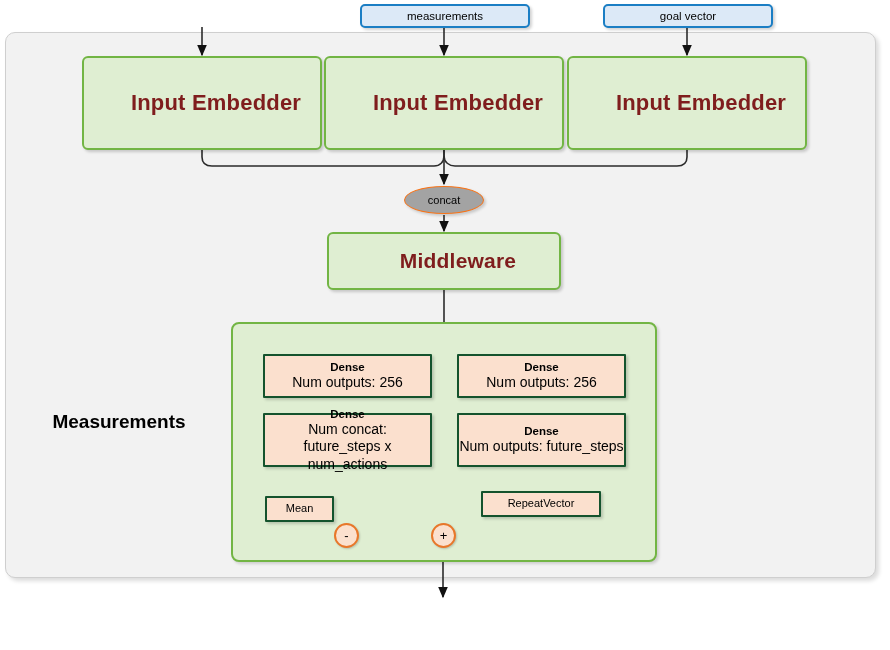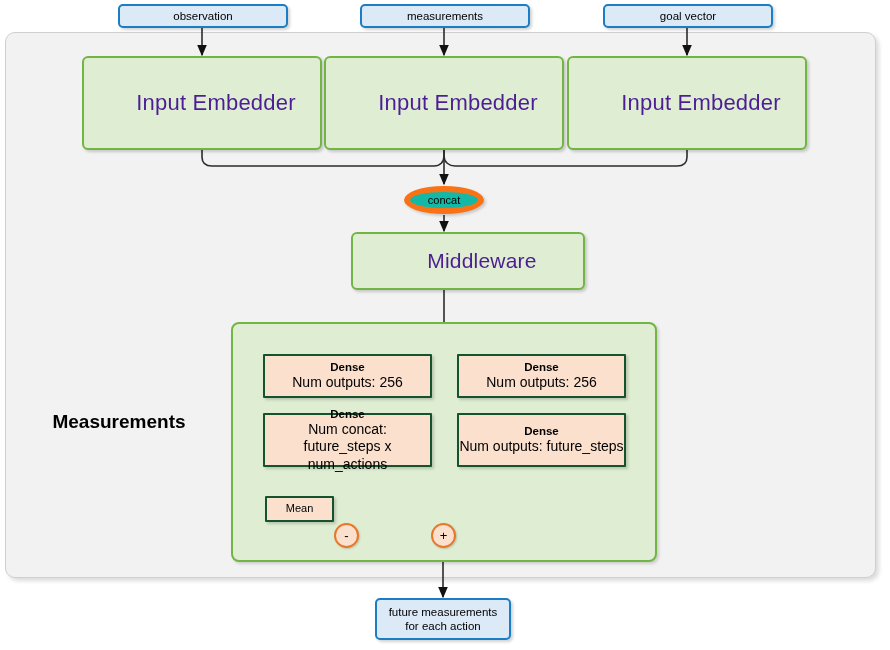--- a/index.html
+++ b/index.html
@@ -32,22 +32,22 @@
     border:2px solid #1b7ec4;
     color:#000;
     font-size:11.5px;
     border-radius:5px;
   }
 
   
   .green{
     background:#dfeed2;
     border:2px solid #72b544;
-    color:#4c1d95;
-    font-weight:normal;
+    color:#7f1d1d;
+    font-weight:bold;
     padding-left:28px;
   }
   .green-big{font-size:22px;letter-spacing:.2px;}
 
   
   .orange{
     background:#fbe0ce;
     border:2px solid #14532d;
     color:#000;
     font-size:11px;
@@ -83,22 +83,22 @@
     left:14px;top:410px;width:210px;
     text-align:center;
     font-size:19px;font-weight:bold;color:#000;
     line-height:1.3;
   }
 
   
   #concat{
     position:absolute;
     left:404px;top:186px;width:80px;height:28px;
-    background:#14b8a6;
-    border:6px solid #f97316;
+    background:#a3a3a3;
+    border:1px solid #f97316;
     border-radius:50%;
     display:flex;align-items:center;justify-content:center;
     font-size:11px;color:#000;
     box-shadow:2px 2px 3px rgba(0,0,0,.18);
     box-sizing:border-box;
   }
 
   
   .opcircle{
     position:absolute;
@@ -161,23 +161,20 @@
 
       <path d="M443,549 L443,597"></path>
     </g>
 
     <g stroke="#2b2b2b" stroke-width="1.6" fill="none">
       <path d="M202,150 L202,157 C202,163 206,166 212,166 L434,166 C440,166 444,162 444,156 L444,150"></path>
       <path d="M687,150 L687,157 C687,163 683,166 677,166 L455,166 C449,166 444,162 444,156"></path>
     </g>
   </svg>
 
-  <div class="node blue" style="left:118px;top:4px;width:170px;height:24px;">
-    <span>observation</span>
-  </div>
   <div class="node blue" style="left:360px;top:4px;width:170px;height:24px;">
     <span>measurements</span>
   </div>
   <div class="node blue" style="left:603px;top:4px;width:170px;height:24px;text-align:right;">
     <span>goal vector</span>
   </div>
 
   <div class="node green green-big" style="left:82px;top:56px;width:240px;height:94px;">
     <span>Input Embedder</span>
   </div>
@@ -185,21 +182,21 @@
     <span>Input Embedder</span>
   </div>
   <div class="node green green-big" style="left:567px;top:56px;width:240px;height:94px;">
     <span>Input Embedder</span>
   </div>
 
   <div id="concat">
     <span>concat</span>
   </div>
 
-  <div class="node green green-big" style="left:327px;top:232px;width:234px;height:58px;font-size:21px;margin-left:24px;">
+  <div class="node green green-big" style="left:327px;top:232px;width:234px;height:58px;font-size:21px;">
     <span>Middleware</span>
   </div>
 
   <div id="head-box"></div>
 
   <div id="head-label">
     <div>Measurements</div>
   </div>
 
   <div class="node orange" style="left:263px;top:354px;width:169px;height:44px;">
@@ -224,23 +221,22 @@
   <div class="node orange" style="left:457px;top:354px;width:169px;height:44px;">
     <span class="title">Dense</span>
     <span class="sub">Num outputs: 256</span>
   </div>
 
   <div class="node orange" style="left:457px;top:413px;width:169px;height:54px;">
     <span class="title">Dense</span>
     <span class="sub">Num outputs: future_steps</span>
   </div>
 
+  <div class="node orange" style="left:481px;top:491px;width:120px;height:26px;">
+    <span>RepeatVector</span>
+  </div>
 
   <div class="opcircle" style="left:431px;top:523px;">
     <span>+</span>
   </div>
 
-  <div class="node blue" style="left:375px;top:598px;width:136px;height:42px;">
-    <span>future measurements</span>
-    <span>for each action</span>
-  </div>
 
 </div>
 
 </body></html>

